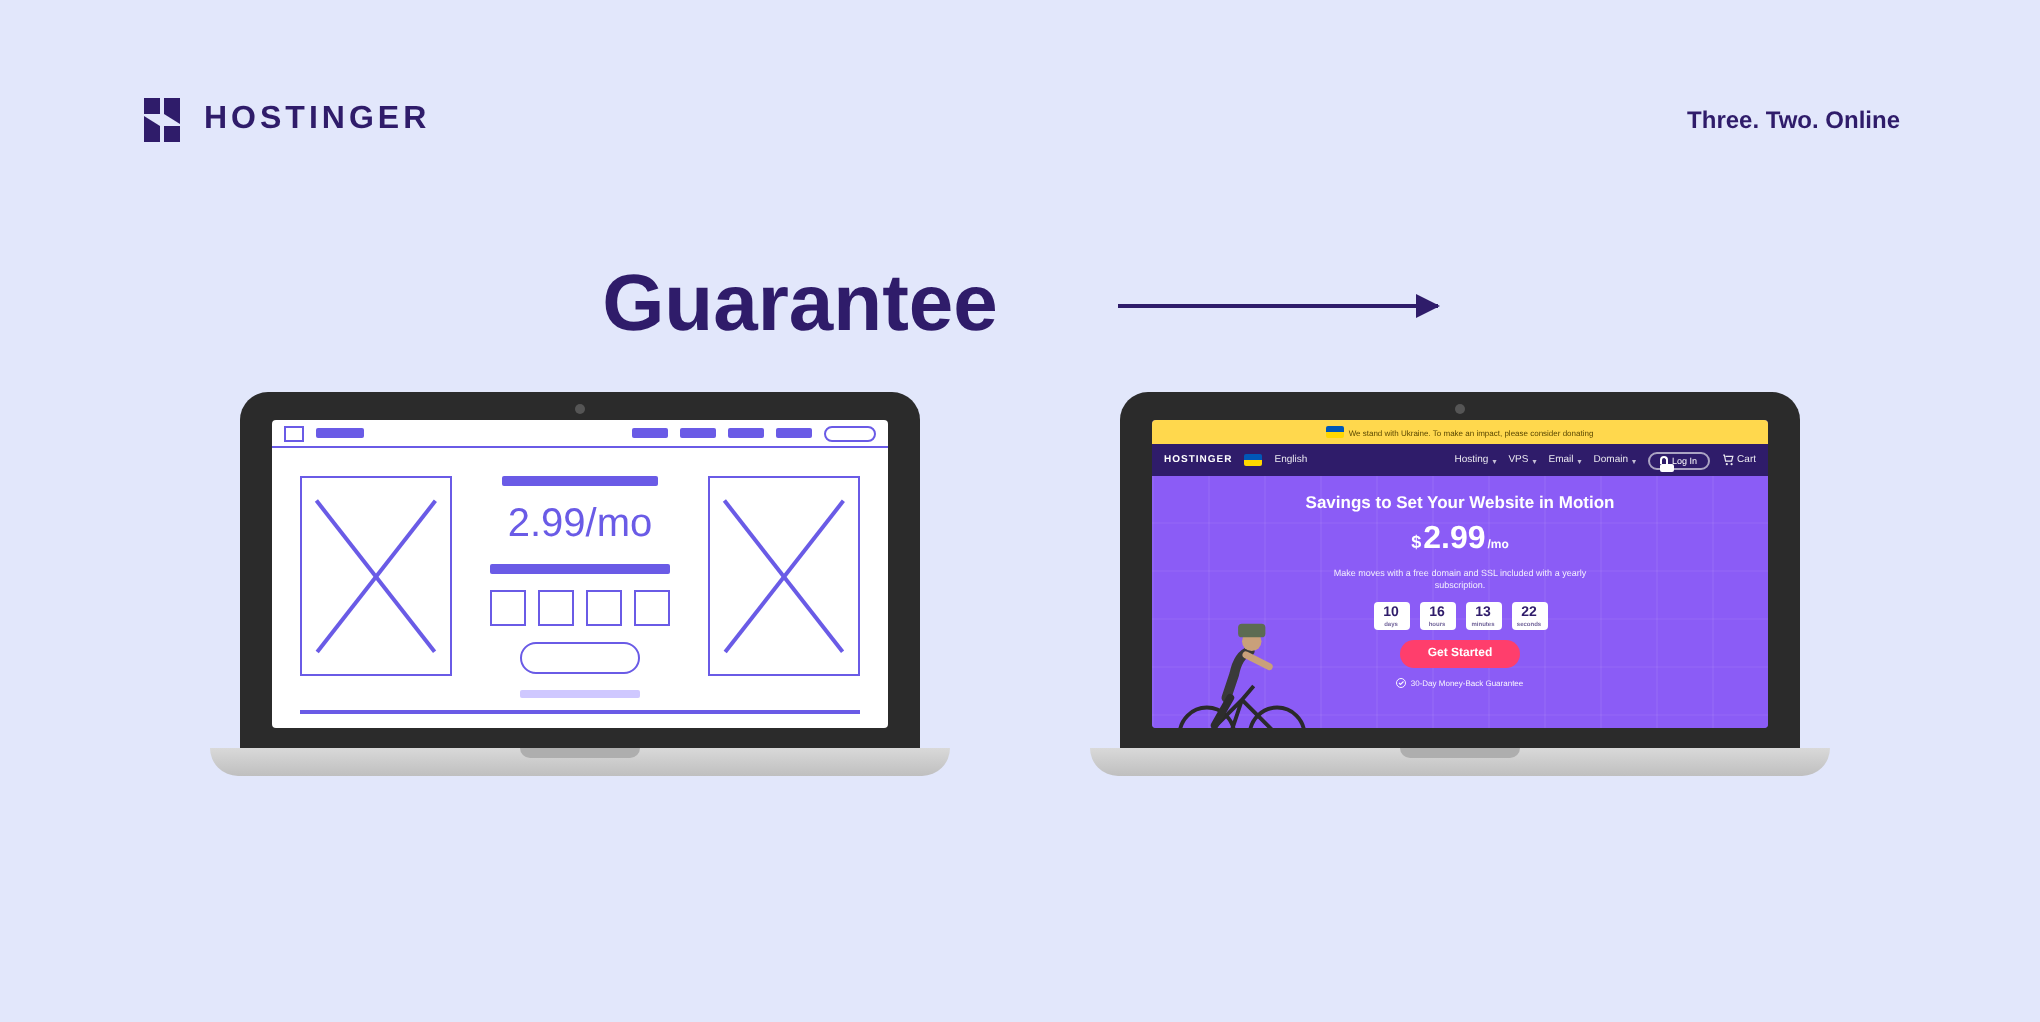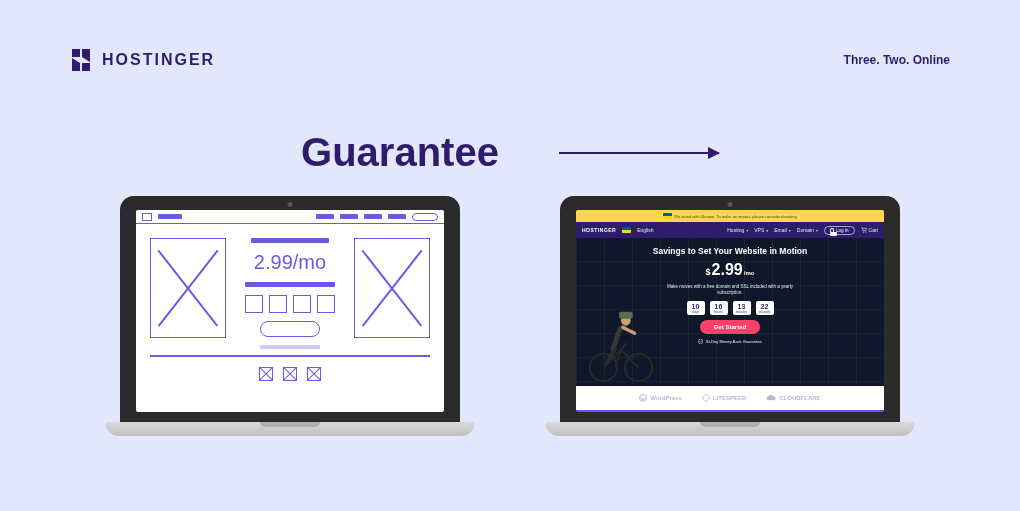--- a/index.html
+++ b/index.html
@@ -91,21 +91,21 @@
     gap: 70px;
   }
 
   .laptop {
     width: 370px;
     height: 250px;
     position: relative;
   }
   .laptop-body {
     width: 340px;
-    height: 226px;
+    height: 178px;
     margin: 0 auto;
     background: #2b2b2b;
     border-radius: 14px 14px 0 0;
     padding: 14px 16px 10px 16px;
     position: relative;
   }
   .laptop-body::before {
     content:"";
     position:absolute;
     top:6px; left:50%;
@@ -225,21 +225,21 @@
   .proto-nav-item { opacity:.9; display:flex; align-items:center; gap:2px;}
   .proto-nav-item .chev { font-size:4px; opacity:.8; }
   .proto-pill {
     border:0.8px solid rgba(255,255,255,.6); border-radius:7px;
     padding:1px 5px; font-size:4.5px;
     display:flex; align-items:center; gap:2px;
   }
   .proto-hero {
     position:relative;
     height: 148px;
-    background: #0f172a;
+    background: #8b5cf6;
     color:#fff;
     overflow:hidden;
   }
   .proto-hero-lines {
     position:absolute; inset:0;
     background:
       linear-gradient(90deg, rgba(255,255,255,0.05) 1px, transparent 1px) 0 0/28px 100%,
       linear-gradient(0deg, rgba(255,255,255,0.04) 1px, transparent 1px) 0 0/100% 24px;
   }
   .proto-hero-content {

